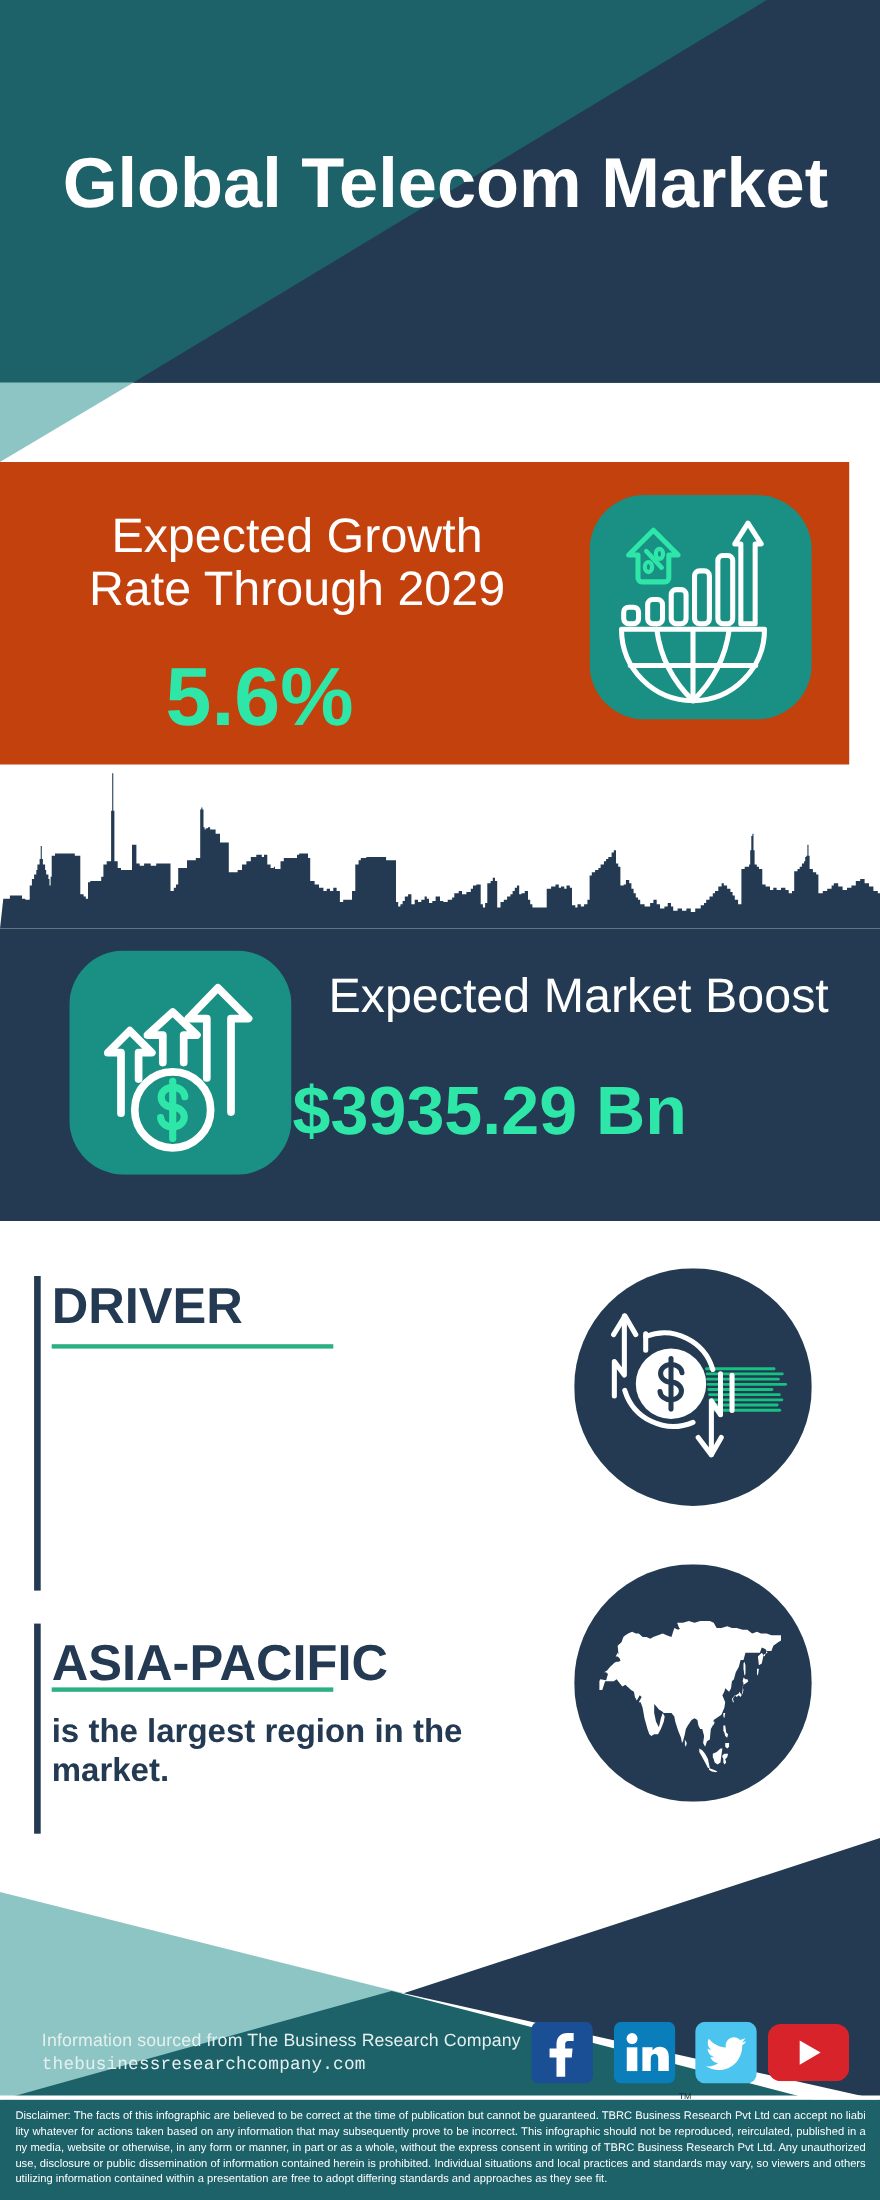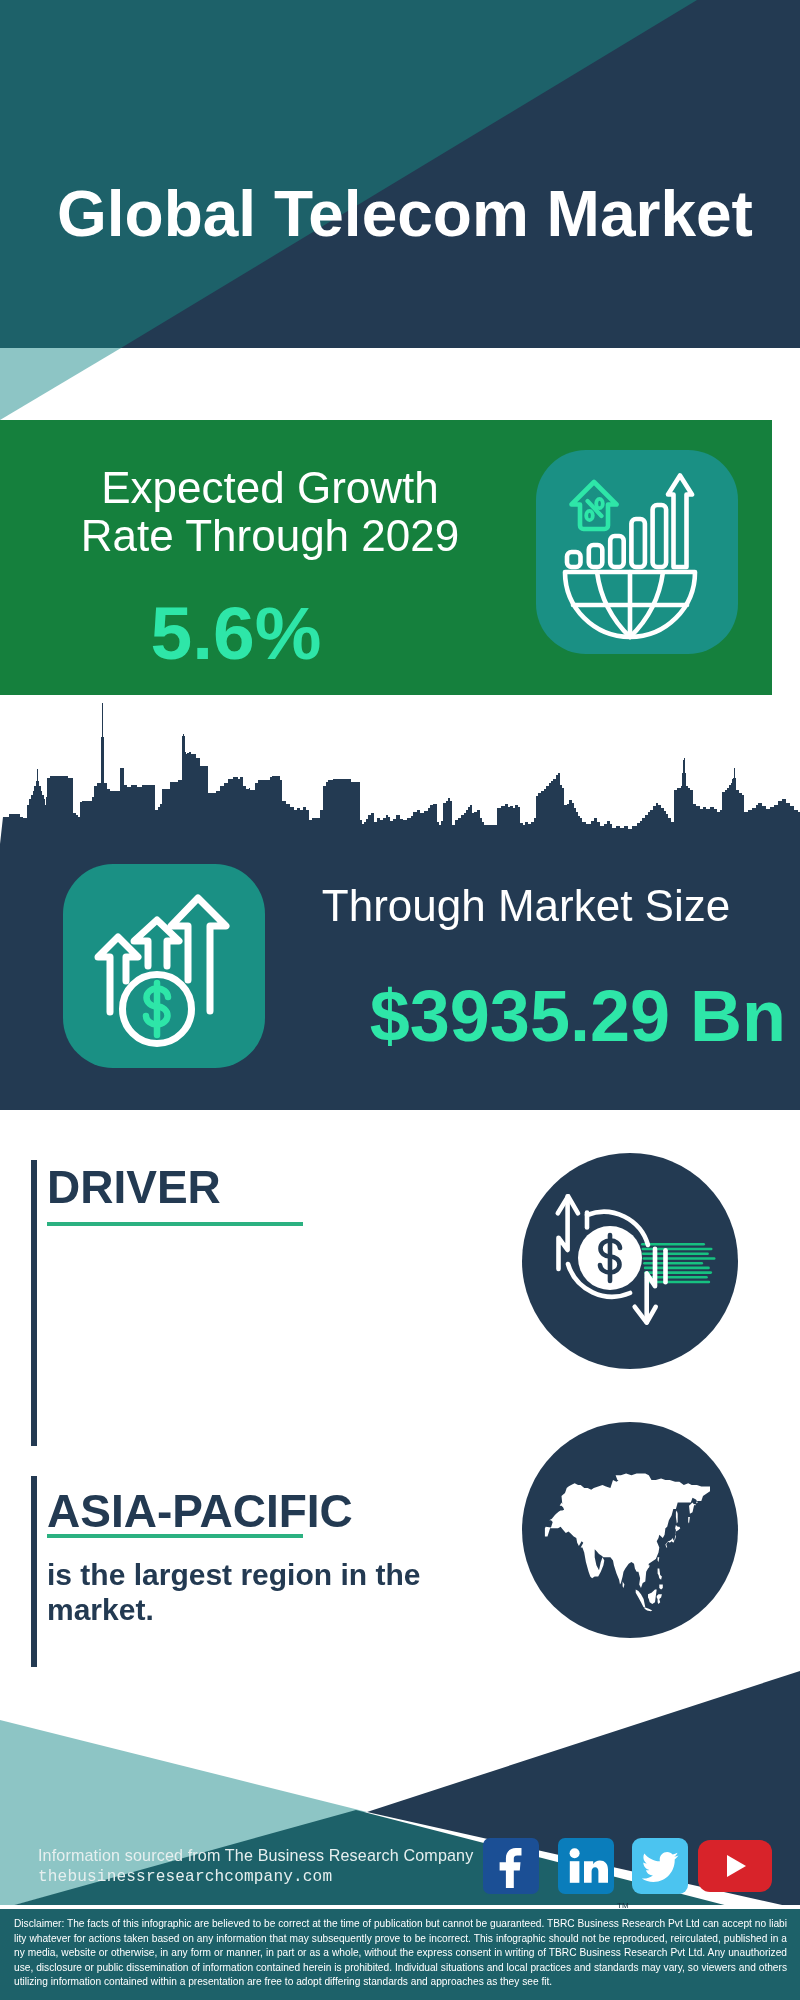--- a/index.html
+++ b/index.html
@@ -2,24 +2,24 @@
 <html><head>
 <meta charset="utf-8">
 <style>
   html,body{margin:0;padding:0;}
   body{width:800px;height:2000px;background:#fff;font-family:"Liberation Sans",sans-serif;overflow:hidden;}
   .page{position:relative;width:800px;height:2000px;overflow:hidden;}
   .abs{position:absolute;}
   svg{display:block;}
 
   
-  .hdr-title{left:57px;top:134px;font-size:64px;font-weight:bold;color:#fff;letter-spacing:0px;line-height:1;margin-top:48px;}
-
-  
-  .band-growth{left:0;top:420px;width:772px;height:275px;background:#15803d;}
+  .hdr-title{left:57px;top:134px;font-size:64px;font-weight:bold;color:#fff;letter-spacing:0px;line-height:1;}
+
+  
+  .band-growth{left:0;top:420px;width:772px;height:275px;background:#c2410c;}
   .growth-text{left:0;top:44px;width:540px;text-align:center;font-size:44px;color:#fff;line-height:48px;font-weight:400;}
 
 
 
   
   .footer{left:0;top:1660px;width:684px;height:340px;}
   .src-line1{left:38px;top:186px;font-size:16.1px;color:#e6efef;letter-spacing:0.15px;}
   .src-line2{left:38px;top:208px;font-size:16.1px;color:#e6efef;letter-spacing:0.15px;font-family:Liberation Mono, monospace;}
   .social{display:block;}
   .tm-mark{left:617px;top:214px;font-size:8px;font-weight:normal;color:#13303f;margin-top:27px;}
@@ -28,21 +28,21 @@
   
   .card{}
   .rule-v{position:absolute;width:6px;background:#233A52;}
   .rule-h{position:absolute;height:4px;background:#2BB181;}
   .card-head{font-family:"Liberation Sans",sans-serif;font-size:46px;font-weight:bold;color:#233A52;line-height:1.05;letter-spacing:0px;}
   .card-body{font-family:"Liberation Sans",sans-serif;font-size:30px;font-weight:bold;color:#233A52;line-height:35px;}
 
   
   .band-market{left:0;top:694px;width:800px;height:416px;}
   .market-text{left:266px;top:188px;width:520px;text-align:center;font-size:44px;color:#fff;line-height:48px;}
-  .market-value{left:266px;top:286px;width:520px;text-align:right;font-size:72px;font-weight:bold;color:#2EE6A8;line-height:1;}
+  .market-value{left:266px;top:286px;width:520px;text-align:left;font-size:62px;font-weight:bold;color:#2EE6A8;line-height:1;}
   .growth-value{left:0;top:176px;width:472px;text-align:center;font-size:75px;font-weight:bold;color:#2EE6A8;line-height:1;}
 </style>
 </head>
 <body>
 
 <div class="page">
 
   <div class="abs" style="left:0;top:0;width:800px;height:420px;">
     <svg width="800" height="420" viewBox="0 0 800 420">
       <rect x="0" y="0" width="800" height="348" fill="#1D6169"></rect>
@@ -83,21 +83,21 @@
       </g>
     </svg>
   </div>
 
   <div class="abs band-market">
     <div class="abs" style="left:0;top:150px;width:800px;height:266px;background:#233A52;"></div>
     <svg class="abs" style="left:0;top:0;" width="800" height="150" viewBox="0 0 800 150">
       <path transform="translate(0,-694)" d="M0 844 L3 817 L9 817 L9 814 L20 814 L20 817 L23 817 L23 818 L27 818 L27 805 L29 805 L29 799 L31 799 L31 795 L33 795 L33 791 L34 791 L34 786 L36 786 L36 781 L37 781 L37 769 L38 769 L38 781 L39 781 L39 786 L41 786 L41 791 L42 791 L42 795 L44 795 L44 799 L45 799 L45 805 L46 805 L46 797 L47 797 L47 778 L50 778 L50 776 L68 776 L68 778 L73 778 L73 813 L76 813 L76 815 L78 815 L78 817 L80 817 L80 802 L82 802 L82 801 L92 801 L92 797 L94 797 L94 786 L97 786 L97 783 L101 783 L101 737 L102 737 L102 703 L103 703 L103 737 L104 737 L104 783 L107 783 L107 789 L110 789 L110 791 L120 791 L120 768 L124 768 L124 785 L127 785 L127 787 L131 787 L131 785 L137 785 L137 787 L142 787 L142 785 L155 785 L155 810 L158 810 L158 807 L160 807 L160 804 L162 804 L162 789 L170 789 L170 782 L178 782 L178 780 L182 780 L182 736 L183 736 L183 734 L184 734 L184 736 L185 736 L185 752 L186 752 L186 754 L187 754 L187 753 L189 753 L189 752 L191 752 L191 754 L196 754 L196 758 L200 758 L200 766 L208 766 L208 793 L216 793 L216 791 L220 791 L220 786 L224 786 L224 783 L228 783 L228 779 L233 779 L233 777 L238 777 L238 779 L240 779 L240 777 L243 777 L243 786 L246 786 L246 789 L249 789 L249 788 L250 788 L250 790 L255 790 L255 783 L258 783 L258 780 L270 780 L270 777 L272 777 L272 776 L280 776 L280 780 L282 780 L282 801 L286 801 L286 804 L290 804 L290 807 L294 807 L294 810 L297 810 L297 808 L300 808 L300 810 L303 810 L303 807 L306 807 L306 810 L309 810 L309 820 L312 820 L312 818 L318 818 L320 818 L320 810 L323 810 L323 786 L326 786 L326 782 L328 782 L328 780 L333 780 L333 779 L351 779 L351 782 L360 782 L360 820 L362 820 L362 824 L364 824 L364 822 L366 822 L366 819 L368 819 L368 815 L371 815 L371 813 L374 813 L374 822 L377 822 L377 818 L380 818 L380 820 L383 820 L383 818 L386 818 L386 815 L388 815 L388 817 L390 817 L390 821 L393 821 L393 819 L396 819 L396 815 L400 815 L400 819 L403 819 L403 820 L407 820 L407 818 L411 818 L411 816 L413 816 L413 812 L417 812 L417 810 L420 810 L420 813 L424 813 L424 811 L428 811 L428 808 L430 808 L430 805 L433 805 L433 804 L437 804 L437 822 L439 822 L439 825 L441 825 L441 821 L443 821 L443 803 L446 803 L446 801 L448 801 L448 798 L450 798 L450 801 L452 801 L452 825 L455 825 L455 820 L458 820 L458 818 L461 818 L461 815 L464 815 L464 813 L466 813 L466 810 L468 810 L468 807 L470 807 L470 805 L472 805 L472 813 L474 813 L474 812 L477 812 L477 810 L480 810 L480 818 L482 818 L482 822 L484 822 L484 825 L497 825 L497 808 L501 808 L501 806 L505 806 L505 804 L508 804 L508 807 L510 807 L510 806 L513 806 L513 808 L515 808 L515 805 L518 805 L518 807 L520 807 L520 823 L523 823 L523 825 L525 825 L525 822 L528 822 L528 824 L531 824 L531 822 L534 822 L534 818 L536 818 L536 796 L538 796 L538 793 L541 793 L541 791 L544 791 L544 789 L546 789 L546 786 L549 786 L549 783 L551 783 L551 781 L553 781 L553 779 L556 779 L556 775 L558 775 L558 773 L560 773 L560 785 L562 785 L562 788 L564 788 L564 805 L567 805 L567 804 L569 804 L569 800 L572 800 L572 803 L574 803 L574 808 L576 808 L576 812 L578 812 L578 816 L580 816 L580 818 L582 818 L582 822 L586 822 L586 824 L591 824 L591 821 L594 821 L594 818 L597 818 L597 822 L600 822 L600 826 L604 826 L604 824 L607 824 L607 821 L610 821 L610 824 L612 824 L612 828 L616 828 L616 826 L620 826 L620 828 L624 828 L624 826 L628 826 L628 829 L632 829 L632 826 L637 826 L637 823 L640 823 L640 821 L642 821 L642 818 L645 818 L645 815 L648 815 L648 812 L650 812 L650 810 L653 810 L653 806 L656 806 L656 803 L658 803 L658 805 L661 805 L661 808 L664 808 L664 811 L666 811 L666 814 L668 814 L668 818 L671 818 L671 822 L674 822 L674 790 L677 790 L677 788 L681 788 L681 786 L682 786 L682 773 L683 773 L683 760 L684 760 L684 758 L685 758 L685 773 L686 773 L686 786 L688 786 L688 788 L690 788 L690 790 L693 790 L693 804 L696 804 L696 806 L700 806 L700 809 L703 809 L703 807 L706 807 L706 809 L710 809 L710 807 L714 807 L714 809 L717 809 L717 812 L720 812 L720 810 L722 810 L722 792 L725 792 L725 790 L727 790 L727 788 L729 788 L729 785 L731 785 L731 783 L732 783 L732 779 L733 779 L733 778 L734 778 L734 768 L735 768 L735 778 L736 778 L736 790 L739 790 L739 793 L742 793 L742 795 L744 795 L744 812 L748 812 L748 810 L752 810 L752 808 L756 808 L756 805 L758 805 L758 803 L762 803 L762 806 L766 806 L766 809 L770 809 L770 807 L774 807 L774 805 L778 805 L778 801 L782 801 L782 799 L786 799 L786 803 L790 803 L790 806 L794 806 L794 810 L798 810 L798 812 L800 812 L800 844 Z" fill="#233A52"></path>
     </svg>
     <div class="abs market-text">
-      <div>Through Market Size</div>
+      <div>Expected Market Boost</div>
     </div>
     <div class="abs market-value">$3935.29 Bn</div>
     <svg class="abs" style="left:63px;top:170px;" width="202" height="204" viewBox="0 0 202 204">
       <rect x="0" y="0" width="202" height="204" rx="50" ry="50" fill="#1A9084"></rect>
       <g fill="none" stroke="#ffffff" stroke-width="7" stroke-linejoin="round" stroke-linecap="round">
         <path d="M47 148 V93 H35 L55 73 L75 93 H63 V117"></path>
         <path d="M85 102 V77 H71 L94 56 L116 77 h-12 V102"></path>
         <path d="M125 116 V62 H108 L135 34 L163 62 h-16 V147"></path>
         <circle cx="94" cy="145" r="34.5" fill="#1A9084"></circle>
       </g>

